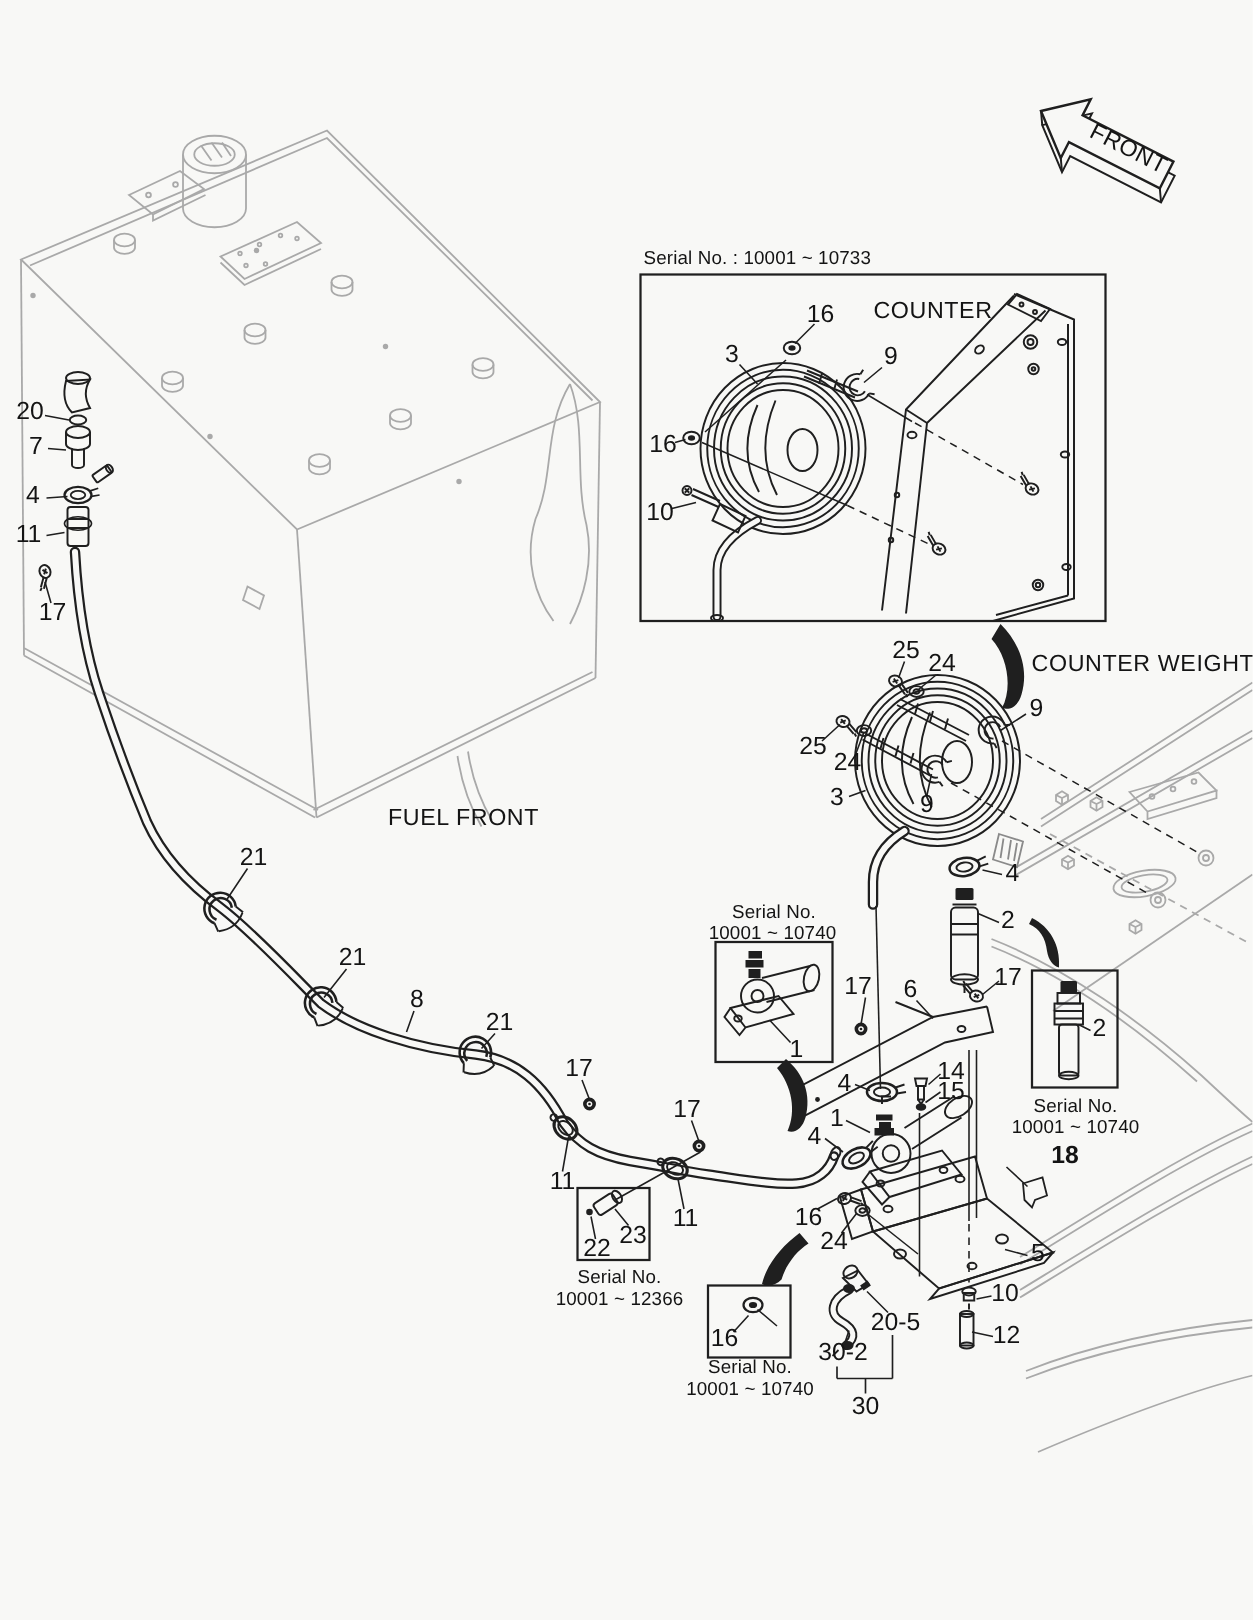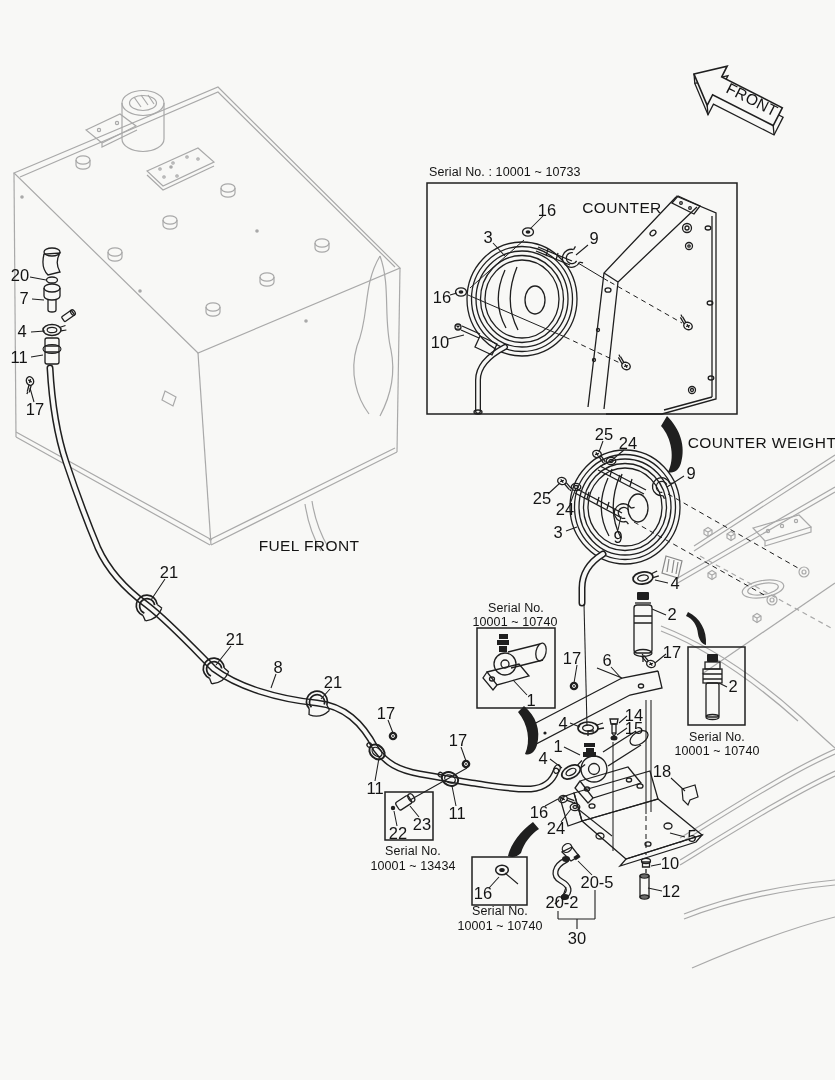--- a/index.html
+++ b/index.html
@@ -485,42 +485,42 @@
       <div class="lbl c" style="left: 235px; top: 639px;">21</div>
       <div class="lbl c" style="left: 278px; top: 667px;">8</div>
       <div class="lbl c" style="left: 333px; top: 682px;">21</div>
       <div class="lbl c" style="left: 386px; top: 713px;">17</div>
       <div class="lbl c" style="left: 375px; top: 788px;">11</div>
       <div class="lbl c" style="left: 458px; top: 740px;">17</div>
       <div class="lbl c" style="left: 457px; top: 813px;">11</div>
       <div class="lbl c" style="left: 398px; top: 833px;">22</div>
       <div class="lbl c" style="left: 422px; top: 824px;">23</div>
       <div class="lbl ser" style="left: 413px; top: 851px;">Serial No.</div>
-      <div class="lbl ser" style="left: 413px; top: 866px;">10001 ~ 13434</div>
+      <div class="lbl ser" style="left: 413px; top: 866px;">10001 ~ 12366</div>
       <div class="lbl ser" style="left: 516px; top: 608px;">Serial No.</div>
       <div class="lbl ser" style="left: 515px; top: 622px;">10001 ~ 10740</div>
       <div class="lbl c" style="left: 531px; top: 700px;">1</div>
       <div class="lbl c" style="left: 572px; top: 658px;">17</div>
       <div class="lbl c" style="left: 607px; top: 660px;">6</div>
       <div class="lbl c" style="left: 672px; top: 614px;">2</div>
       <div class="lbl c" style="left: 672px; top: 652px;">17</div>
       <div class="lbl c" style="left: 733px; top: 686px;">2</div>
       <div class="lbl ser" style="left: 717px; top: 737px;">Serial No.</div>
       <div class="lbl ser" style="left: 717px; top: 751px;">10001 ~ 10740</div>
       <div class="lbl c" style="left: 634px; top: 715px;">14</div>
       <div class="lbl c" style="left: 634px; top: 728px;">15</div>
       <div class="lbl c" style="left: 563px; top: 723px;">4</div>
       <div class="lbl c" style="left: 558px; top: 746px;">1</div>
       <div class="lbl c" style="left: 543px; top: 758px;">4</div>
       <div class="lbl c" style="left: 539px; top: 812px;">16</div>
       <div class="lbl c" style="left: 556px; top: 828px;">24</div>
-      <div class="lbl c" style="left: 662px; top: 771px;">18</div>
+      <div class="lbl c" style="left: 710px; top: 771px; font-weight: bold;">18</div>
       <div class="lbl c" style="left: 692px; top: 836px;">5</div>
       <div class="lbl c" style="left: 670px; top: 863px;">10</div>
       <div class="lbl c" style="left: 671px; top: 891px;">12</div>
       <div class="lbl c" style="left: 597px; top: 882px;">20-5</div>
-      <div class="lbl c" style="left: 562px; top: 902px;">20-2</div>
+      <div class="lbl c" style="left: 562px; top: 902px;">30-2</div>
       <div class="lbl c" style="left: 577px; top: 938px;">30</div>
       <div class="lbl c" style="left: 483px; top: 893px;">16</div>
       <div class="lbl ser" style="left: 500px; top: 911px;">Serial No.</div>
       <div class="lbl ser" style="left: 500px; top: 926px;">10001 ~ 10740</div>
     </div>
 </div>
 
 </body></html>

